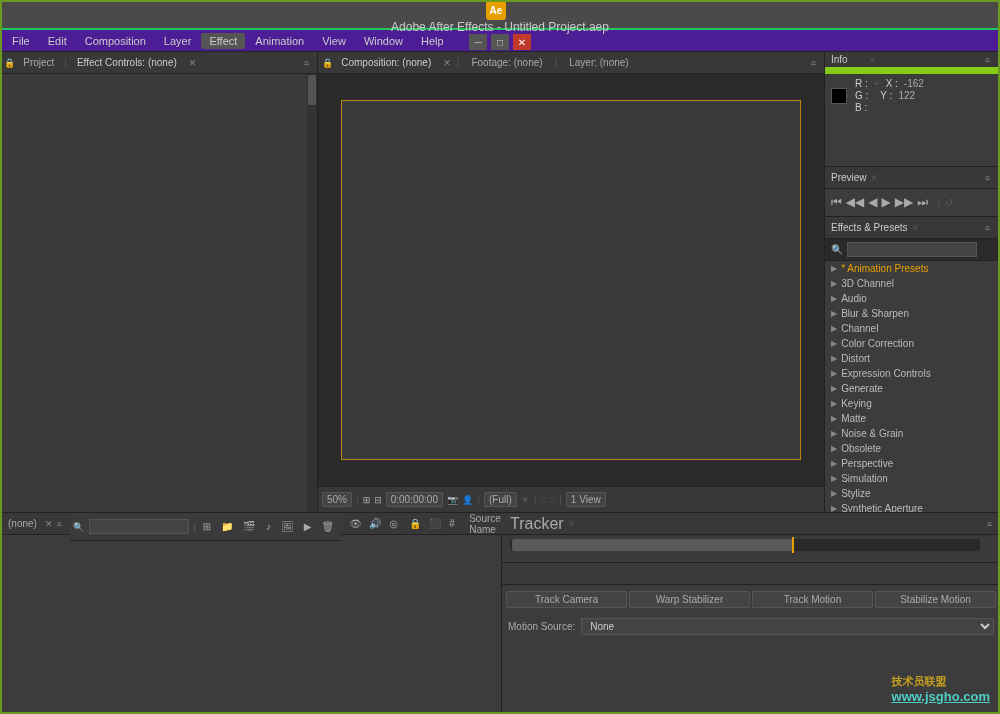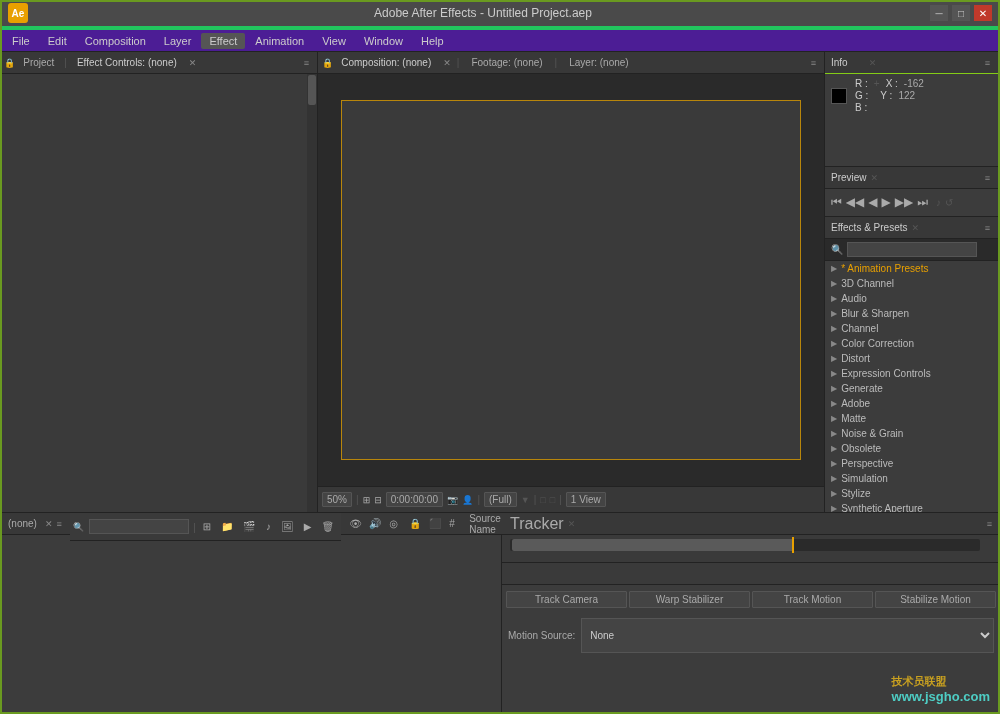--- a/index.html
+++ b/index.html
@@ -1,19 +1,19 @@
 <!DOCTYPE html>
 <html><head>
   <meta charset="utf-8">
   <style>
     * { margin: 0; padding: 0; box-sizing: border-box; }
     body { width: 1000px; height: 714px; background: #3a3a3a; font-family: Arial, sans-serif; font-size: 11px; color: #cccccc; overflow: hidden; position: relative; }
     
     
-    .title-bar { height: 30px; background: #4a4a4a; display: flex; align-items: center; justify-content: space-between; padding: 0 8px; border-bottom: 4px solid #22c55e; }
+    .title-bar { height: 30px; background: #4a4a4a; display: flex; align-items: center; justify-content: space-between; padding: 0 8px; border-bottom: 2px solid #22c55e; flex-direction: column; }
     .title-bar-icon { width: 20px; height: 20px; background: #e8a000; border-radius: 3px; display: flex; align-items: center; justify-content: center; font-size: 10px; font-weight: bold; color: #fff; margin-right: 8px; }
     .title-text { flex: 1; text-align: center; font-size: 12px; color: #cccccc; }
     .window-controls { display: flex; gap: 4px; }
     .win-btn { width: 18px; height: 16px; display: flex; align-items: center; justify-content: center; font-size: 10px; color: #ccc; cursor: pointer; }
     .win-btn.close { background: #c0392b; color: white; }
     .win-btn.max { background: #555; }
     .win-btn.min { background: #555; }
     
     
     .menu-bar { height: 22px; background: #4c1d95; display: flex; align-items: center; padding: 0 4px; border-bottom: 1px solid #222; gap: 2px; }
@@ -40,21 +40,21 @@
     .center-panel { flex: 1; background: #2a2a2a; display: flex; flex-direction: column; border-right: 1px solid #222; }
     .center-tabs { height: 22px; background: #383838; display: flex; align-items: center; border-bottom: 1px solid #222; padding: 0 4px; }
     .comp-viewer { flex: 1; background: #2a2a2a; position: relative; display: flex; align-items: center; justify-content: center; }
     .comp-canvas { width: 460px; height: 360px; background: #3a3a3a; border: 1px solid #b8860b; position: relative; }
     .comp-toolbar { height: 26px; background: #383838; display: flex; align-items: center; padding: 0 4px; gap: 4px; font-size: 10px; color: #aaa; border-top: 1px solid #222; }
     .comp-toolbar-btn { padding: 1px 4px; background: #444; border: 1px solid #555; color: #aaa; font-size: 10px; cursor: pointer; border-radius: 1px; }
     
     
     .right-panel { width: 175px; background: #3c3c3c; display: flex; flex-direction: column; }
     .info-panel { height: 115px; border-bottom: 1px solid #222; }
-    .info-tab { height: 22px; background: #383838; display: flex; align-items: center; padding: 0 6px; border-bottom: 1px solid #84cc16; font-size: 10px; gap: 21px; }
+    .info-tab { height: 22px; background: #383838; display: flex; align-items: center; padding: 0 6px; border-bottom: 7px solid #84cc16; font-size: 10px; gap: 21px; }
     .info-content { padding: 4px 6px; font-size: 10px; }
     .info-row { display: flex; align-items: center; gap: 8px; margin-bottom: 2px; }
     .color-swatch { width: 16px; height: 16px; background: #000; border: 1px solid #555; display: inline-block; }
     .info-value { color: #aaa; font-size: 10px; }
     .preview-panel { height: 50px; border-bottom: 1px solid #222; }
     .preview-tab { height: 22px; background: #383838; display: flex; align-items: center; padding: 0 6px; border-bottom: 1px solid #222; font-size: 10px; gap: 4px; }
     .preview-controls { display: flex; align-items: center; gap: 4px; padding: 6px 6px; }
     .prev-btn { font-size: 12px; color: #aaa; cursor: pointer; }
     .effects-panel { flex: 1; display: flex; flex-direction: column; overflow: hidden; }
     .effects-tab { height: 22px; background: #383838; display: flex; align-items: center; padding: 0 6px; border-bottom: 1px solid #222; font-size: 10px; gap: 4px; }
@@ -85,26 +85,26 @@
     .bottom-right { flex: 1; background: #3c3c3c; display: flex; flex-direction: column; }
     .bottom-right-tabs { height: 22px; background: #383838; display: flex; align-items: center; border-bottom: 1px solid #222; padding: 0 4px; }
     .timeline-area { height: 28px; background: #3a3a3a; padding: 4px 4px; border-bottom: 1px solid #222; position: relative; }
     .timeline-bar-bg { width: calc(100% - 20px); height: 12px; background: #2a2a2a; border-radius: 2px; position: relative; margin: 0 4px; }
     .timeline-bar-fill { position: absolute; left: 2px; top: 0; width: 60%; height: 100%; background: #5a5a5a; border-radius: 2px; }
     .timeline-marker { position: absolute; left: 60%; top: -2px; width: 2px; height: 16px; background: #e8a000; }
     .tracker-buttons { padding: 6px 4px; display: flex; flex-wrap: wrap; gap: 2px; }
     .tracker-btn { background: #444; border: 1px solid #555; color: #aaa; font-size: 10px; padding: 2px 6px; cursor: pointer; border-radius: 1px; flex: 1; text-align: center; min-width: 60px; }
     .tracker-btn:disabled { opacity: 0.5; cursor: default; }
     .motion-source-row { padding: 4px 6px; display: flex; align-items: center; gap: 6px; font-size: 10px; color: #aaa; }
-    .motion-source-select { background: #444; border: 1px solid #555; color: #ccc; font-size: 10px; padding: 10px 4px; flex: 1; }
+    .motion-source-select { background: #444; border: 1px solid #555; color: #ccc; font-size: 10px; padding: 1px 4px; flex: 1; }
     
     
     .watermark { position: absolute; bottom: 10px; right: 10px; color: #4ecdc4; font-size: 13px; font-weight: bold; z-index: 100; }
     .watermark-line1 { color: #c8a020; font-size: 11px; }
-    .watermark-line2 { color: #4ecdc4; font-size: 13px; }
+    .watermark-line2 { color: #4ecdc4; font-size: 13px; text-decoration: underline; }
     
     .panel-menu-btn { font-size: 9px; color: #888; margin-left: auto; cursor: pointer; padding: 0 4px; }
     
     
     .outer-border { border: 2px solid #6a9a20; position: absolute; top: 0; left: 0; right: 0; bottom: 0; pointer-events: none; z-index: 200; }
   </style>
 </head>
 <body>
 
 <div class="outer-border"></div>
@@ -282,21 +282,21 @@
           <div class="effect-item">
             <span class="effect-arrow">▶</span>
             <span>Expression Controls</span>
           </div>
           <div class="effect-item">
             <span class="effect-arrow">▶</span>
             <span>Generate</span>
           </div>
           <div class="effect-item">
             <span class="effect-arrow">▶</span>
-            <span>Adobe</span>
+            <span>Keying</span>
           </div>
           <div class="effect-item">
             <span class="effect-arrow">▶</span>
             <span>Matte</span>
           </div>
           <div class="effect-item">
             <span class="effect-arrow">▶</span>
             <span>Noise &amp; Grain</span>
           </div>
           <div class="effect-item">

